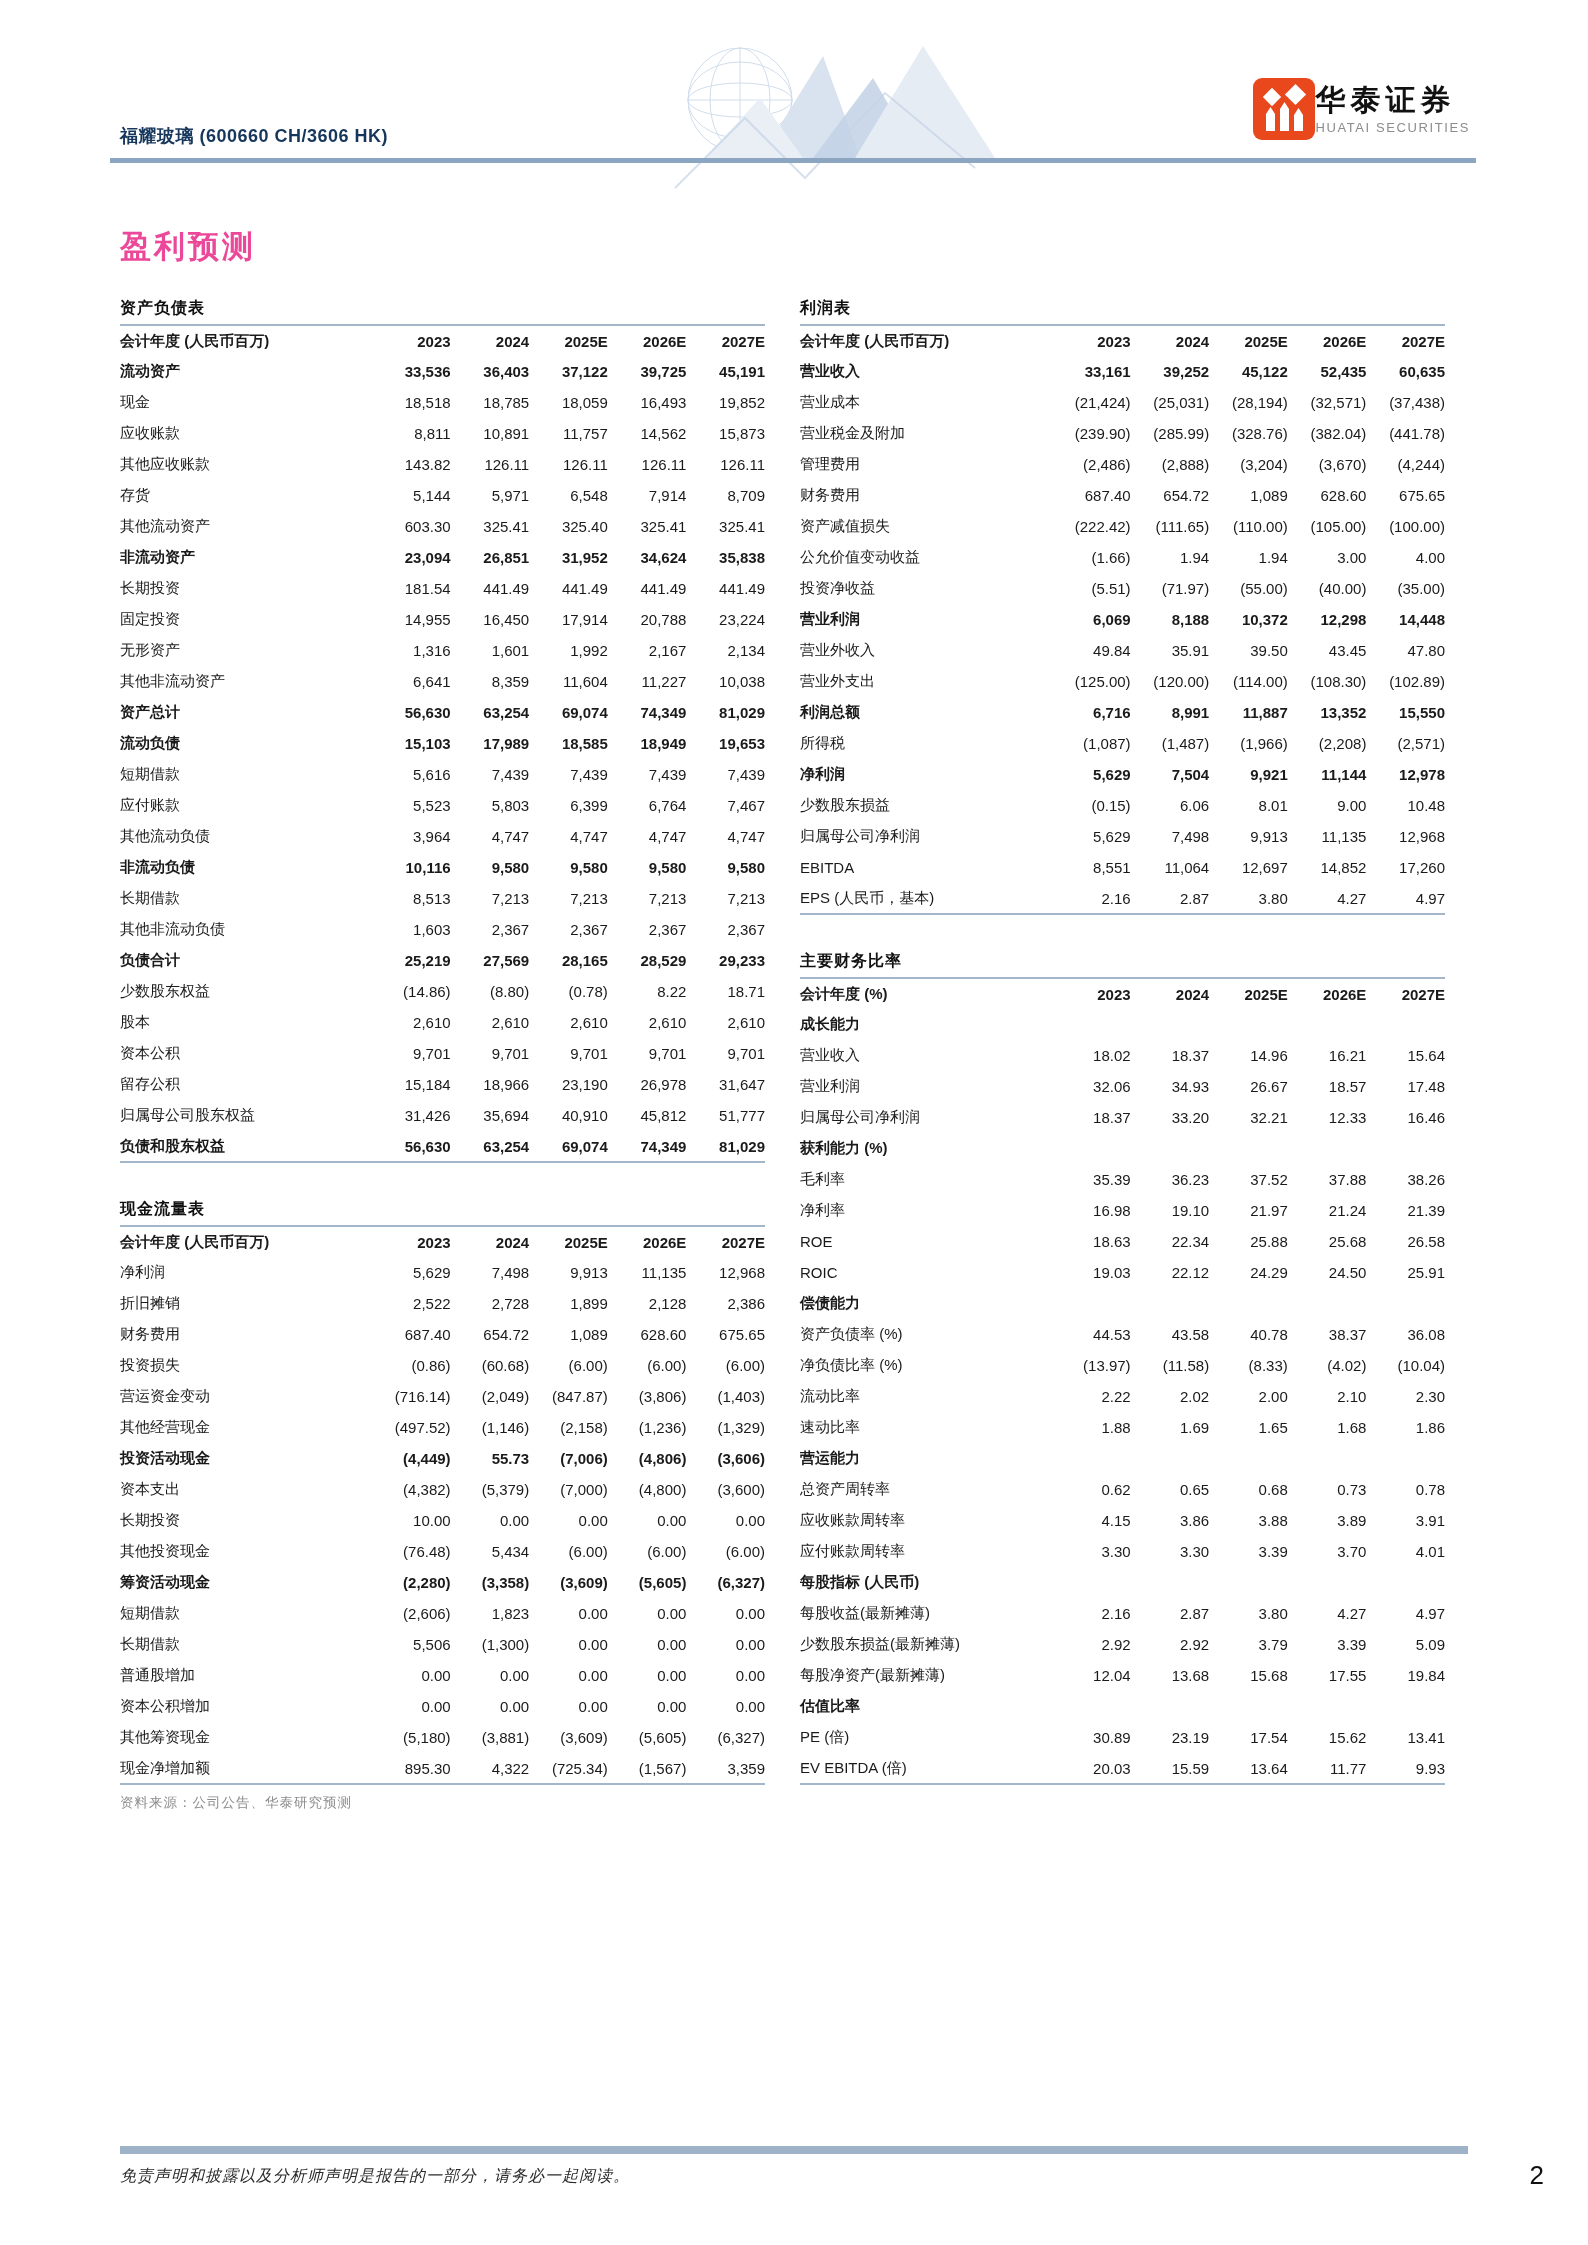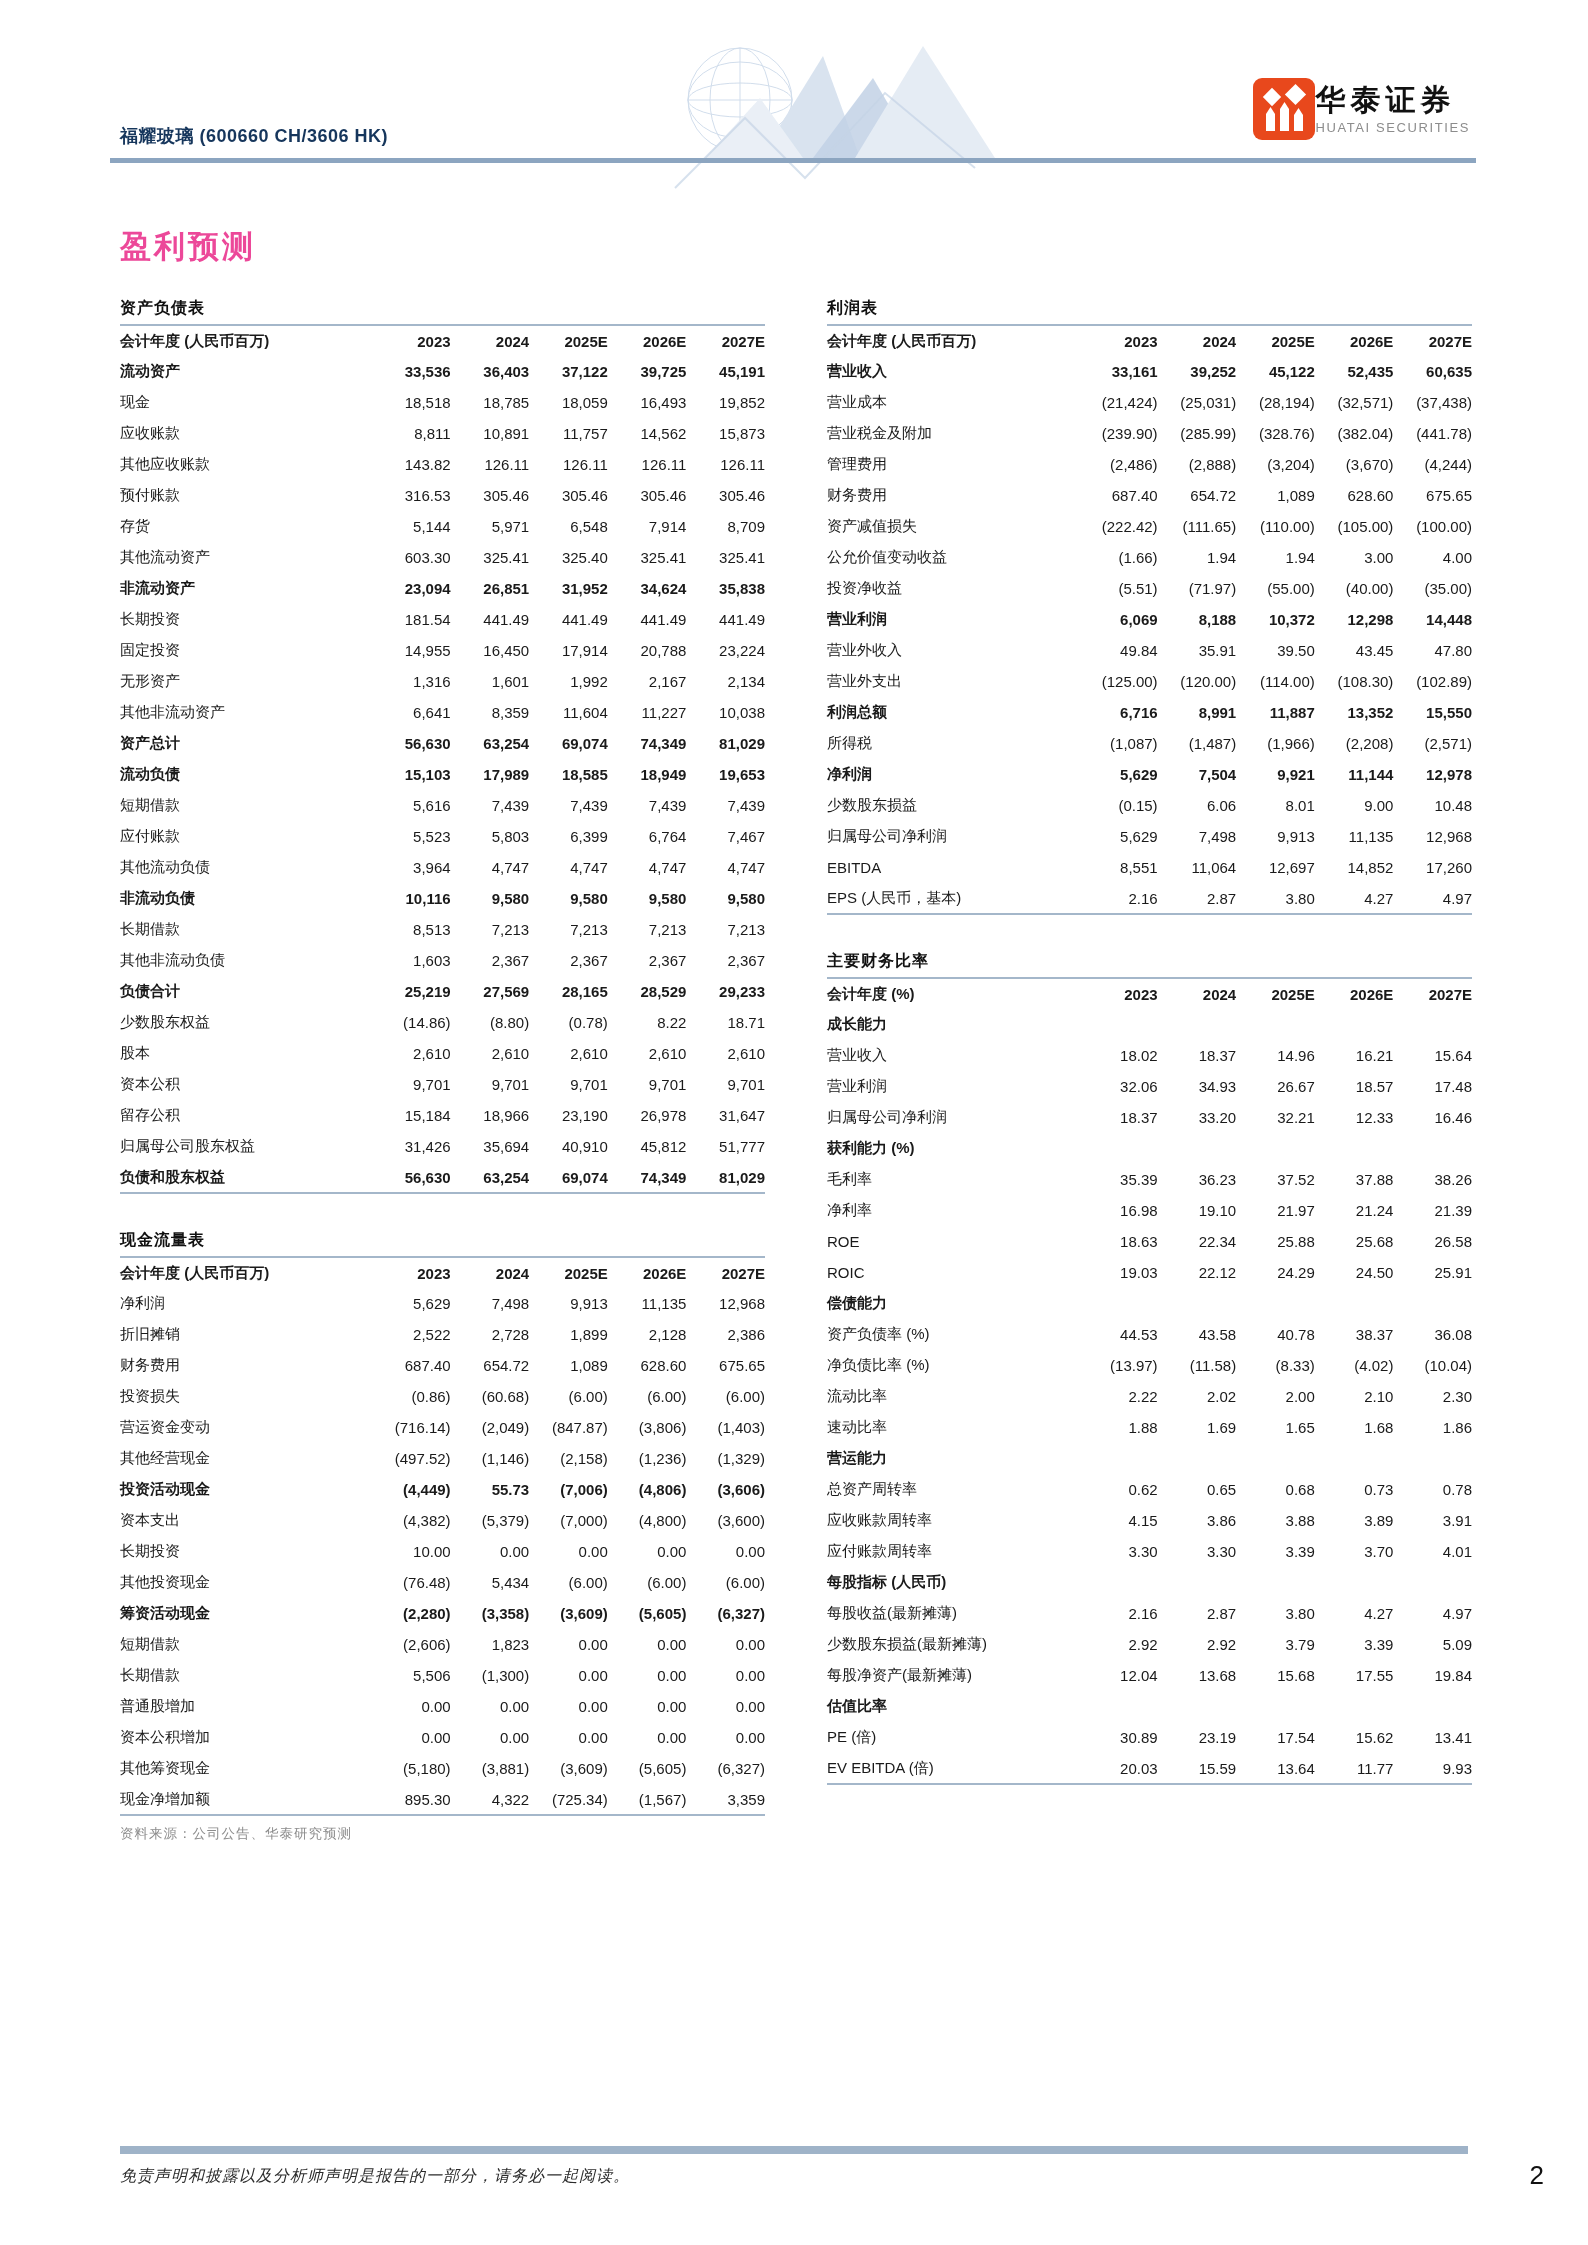--- a/index.html
+++ b/index.html
@@ -12,21 +12,21 @@
   .company-line { position:absolute; left:120px; top:124px; font-size:18px; font-weight:bold; color:#16365C; letter-spacing:0.5px; }
   .brand { position:absolute; right:118px; top:78px; display:flex; align-items:center; }
   .brand-text .cn { font-size:30px; font-weight:bold; color:#111; letter-spacing:5px; line-height:34px; }
   .brand-text .en { font-size:13px; color:#8C8C8C; letter-spacing:1.6px; margin-top:3px; }
   .deco { position:absolute; left:555px; top:38px; opacity:0.95; pointer-events:none; }
 
   
   .page-title { margin:62px 0 0 120px; font-size:31px; font-weight:bold; color:#ec4899; letter-spacing:3px; }
 
   
-  .columns { display:flex; gap:62px; margin:30px 120px 0 120px; }
+  .columns { display:flex; gap:35px; margin:30px 120px 0 120px; }
   .col { width:645px; flex:0 0 645px; }
   .tbl-title { font-size:16px; font-weight:bold; color:#111; margin:0 0 5px 0; letter-spacing:1px; }
   section + section .tbl-title { margin-top:36px; }
   table { width:100%; border-collapse:collapse; table-layout:fixed;
           border-top:2px solid #A4B7CA; border-bottom:2px solid #A4B7CA; }
   th, td { height:31px; font-size:15px; white-space:nowrap; overflow:visible; vertical-align:middle; padding:0; }
   th { font-weight:bold; text-align:left; }
   th.num, td.num { text-align:right; }
   col.label { width:252px; }
   col.val { width:78.6px; }
@@ -129,28 +129,20 @@
               </tr>
               <tr>
                 <td>其他应收账款</td>
                 <td class="num">143.82</td>
                 <td class="num">126.11</td>
                 <td class="num">126.11</td>
                 <td class="num">126.11</td>
                 <td class="num">126.11</td>
               </tr>
               <tr>
-                <td>预付账款</td>
-                <td class="num">316.53</td>
-                <td class="num">305.46</td>
-                <td class="num">305.46</td>
-                <td class="num">305.46</td>
-                <td class="num">305.46</td>
-              </tr>
-              <tr>
                 <td>存货</td>
                 <td class="num">5,144</td>
                 <td class="num">5,971</td>
                 <td class="num">6,548</td>
                 <td class="num">7,914</td>
                 <td class="num">8,709</td>
               </tr>
               <tr>
                 <td>其他流动资产</td>
                 <td class="num">603.30</td>

